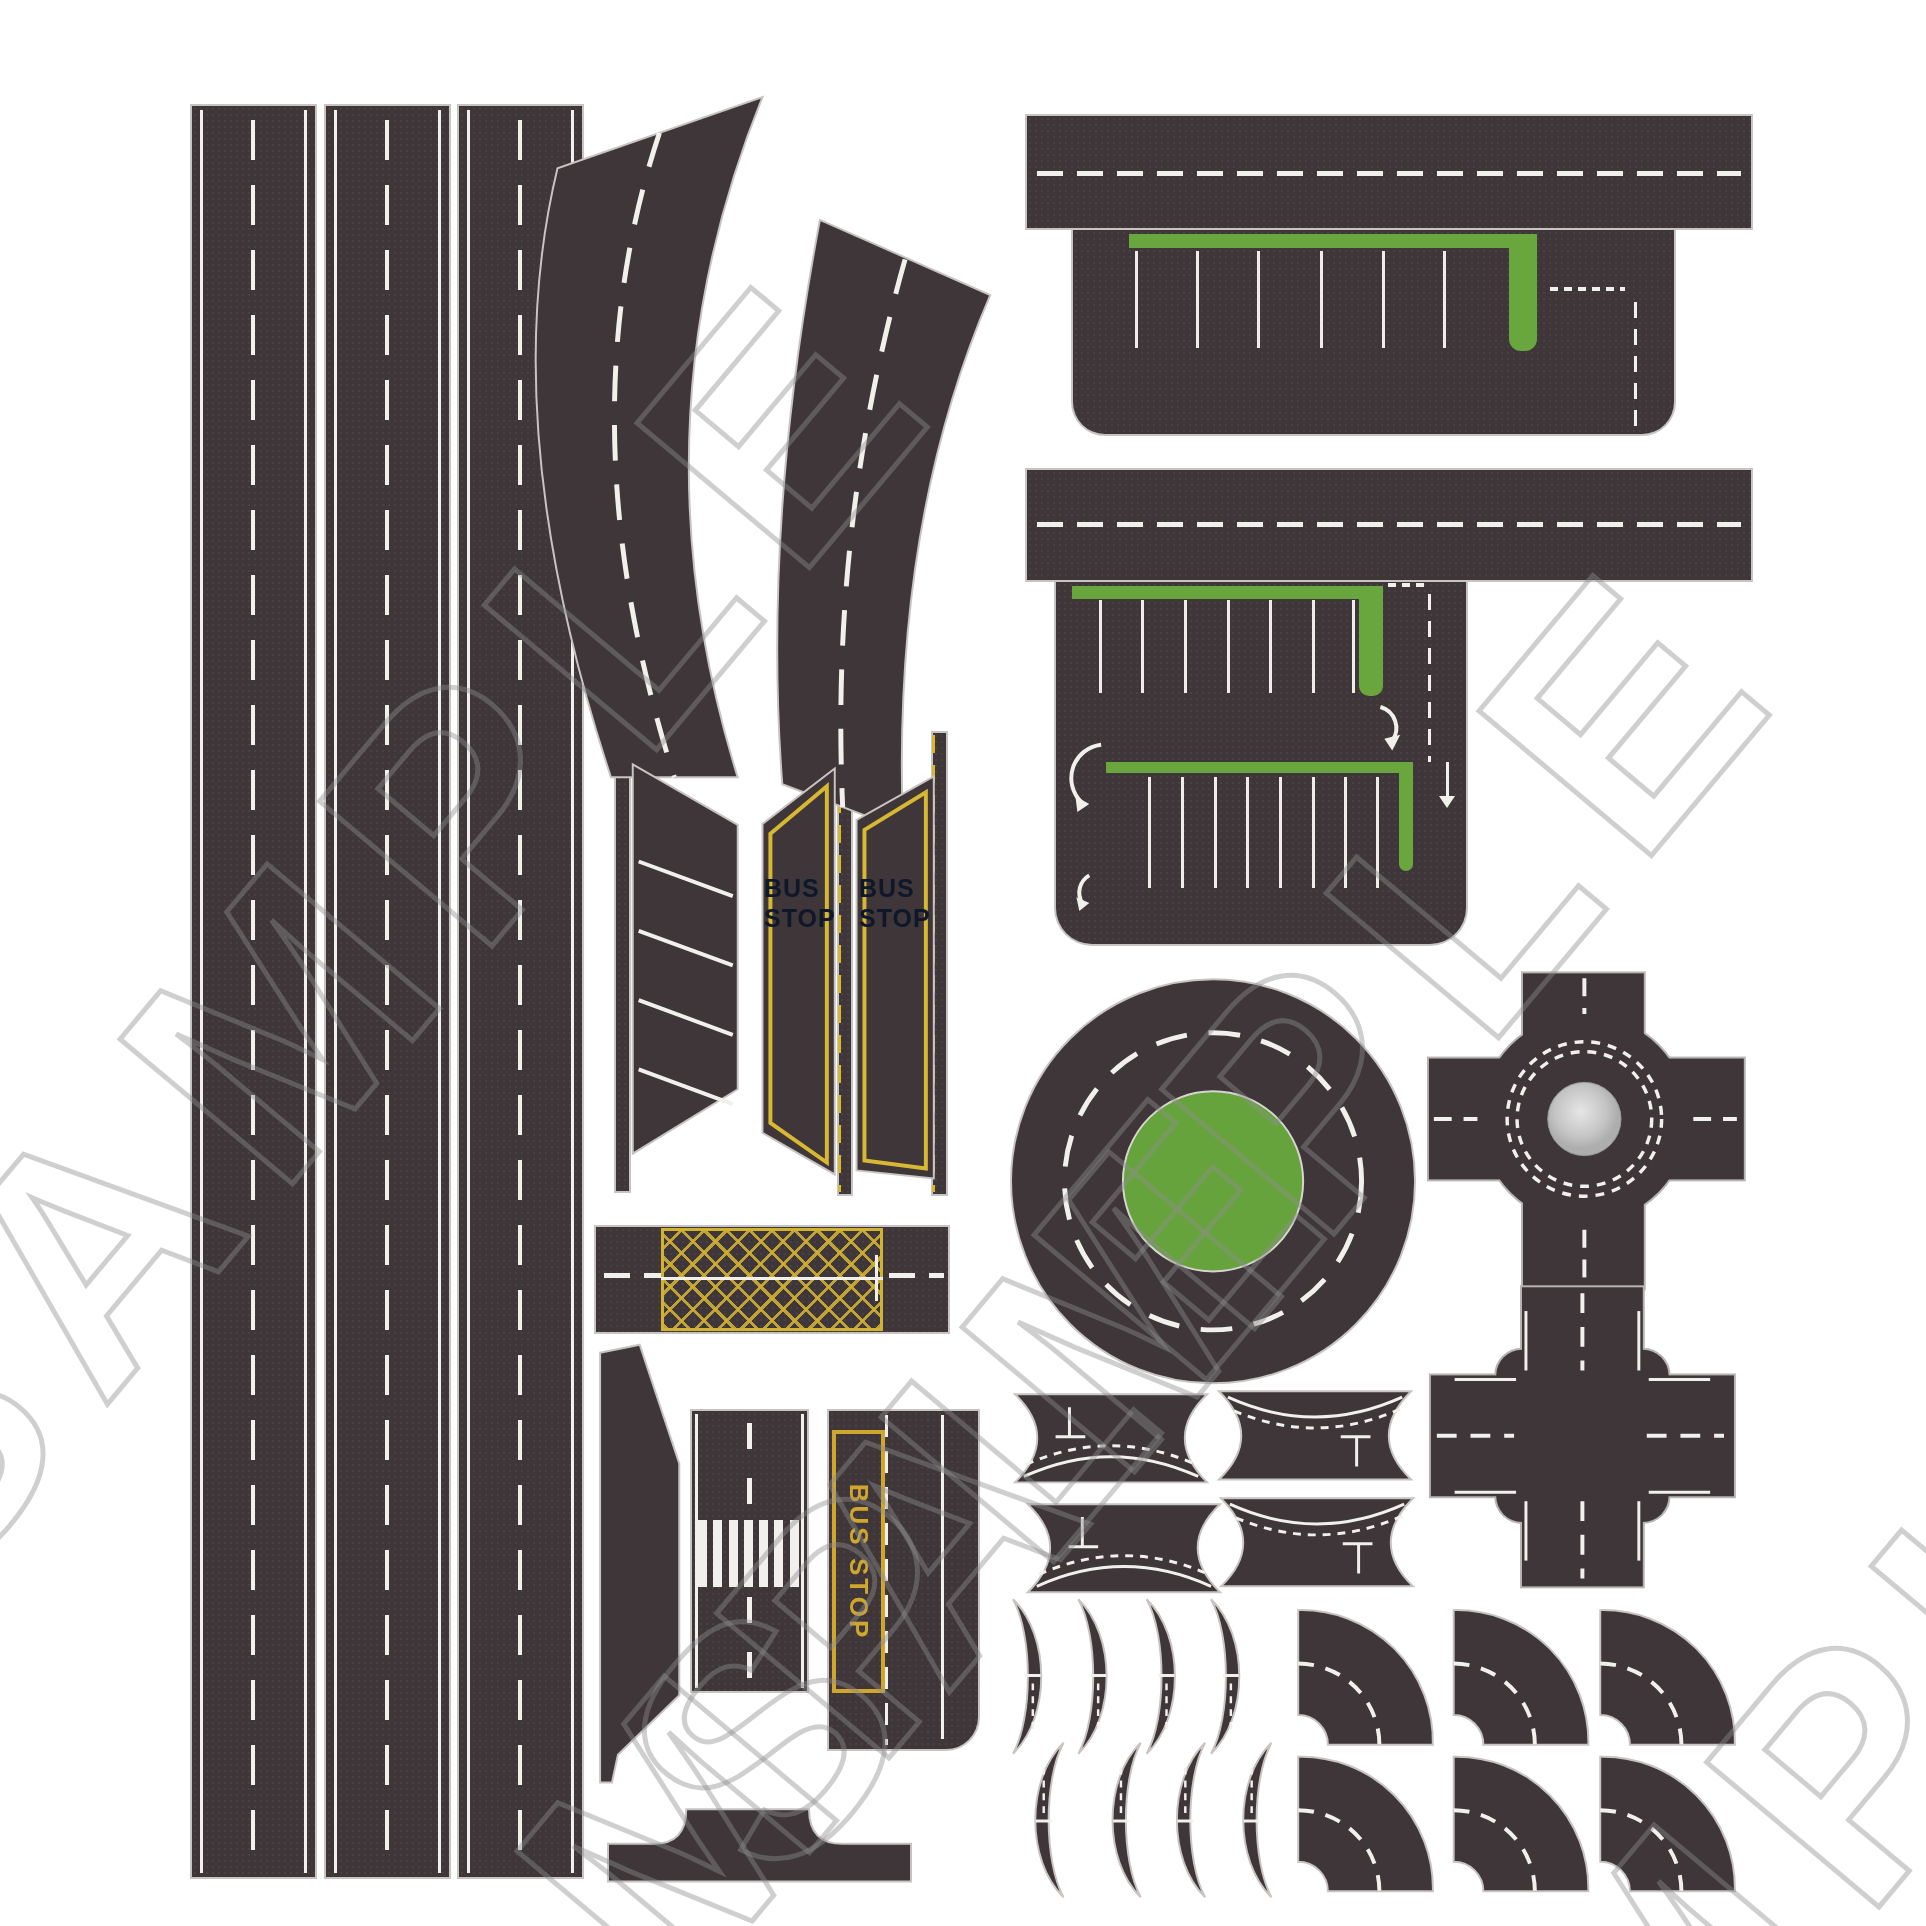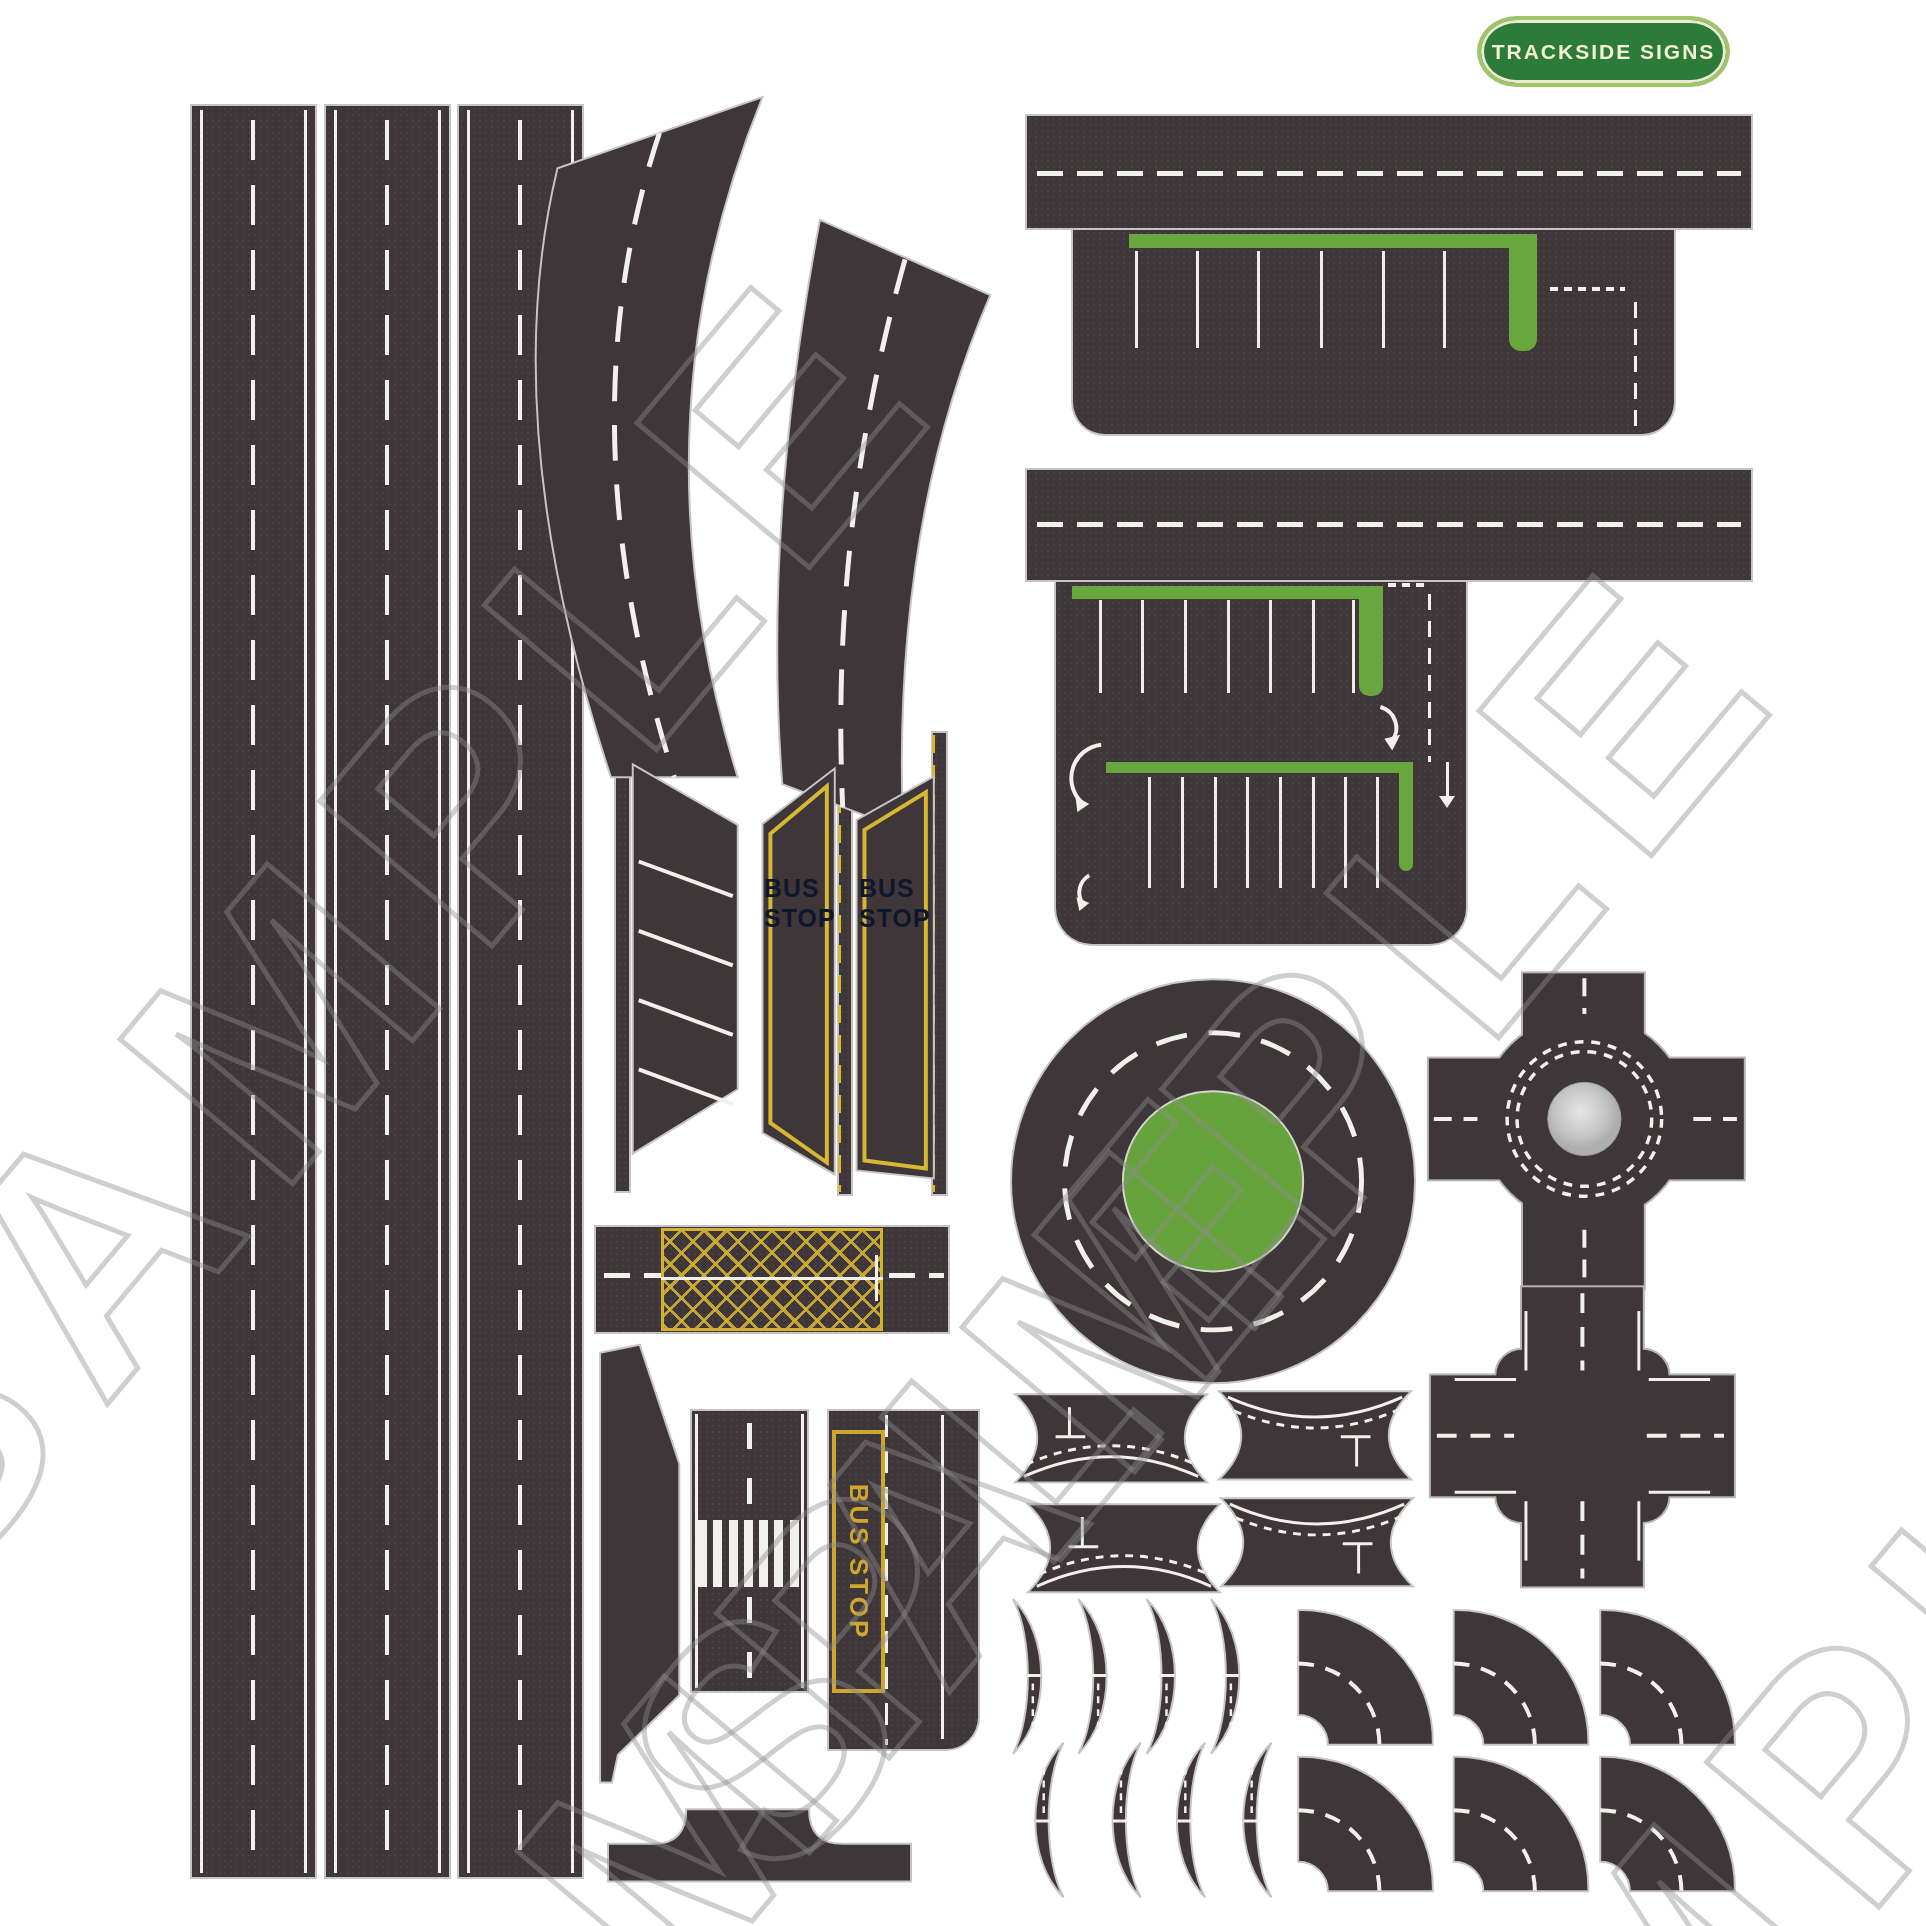--- a/index.html
+++ b/index.html
@@ -350,23 +350,20 @@
 
   <div class="bustext" style="left:764px;top:873px;width:65px;">
     <span>BUS</span>
       <span>STOP</span>
   </div>
   <div class="bustext" style="left:859px;top:873px;width:69px;">
     <span>BUS</span>
       <span>STOP</span>
   </div>
 
-  <div class="abs" id="logo">
-    <span>TRACKSIDE SIGNS</span>
-  </div>
 
   <div class="wm" style="left:-149px;top:1346px;transform:rotate(-50deg);">SAMPLE</div>
   <div class="wm" style="left:693px;top:1634px;transform:rotate(-50deg);">SAMPLE</div>
   <div class="wm" style="left:248px;top:2158px;transform:rotate(-50deg);">SAMPLE</div>
   <div class="wm" style="left:1238px;top:2307px;transform:rotate(-50deg);">SAMPLE</div>
 
 </div>
 
 
 </body></html>

